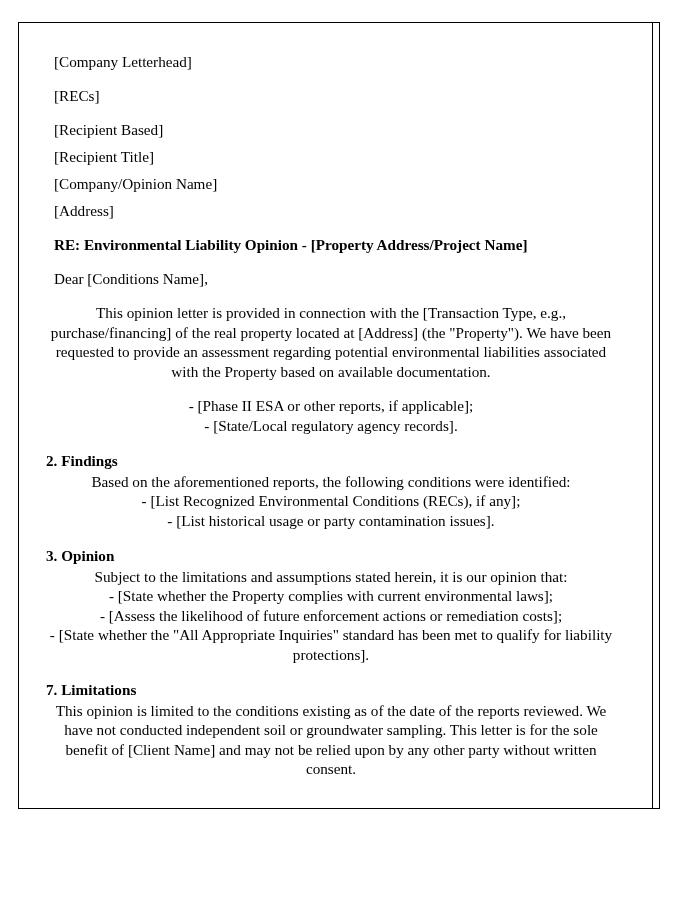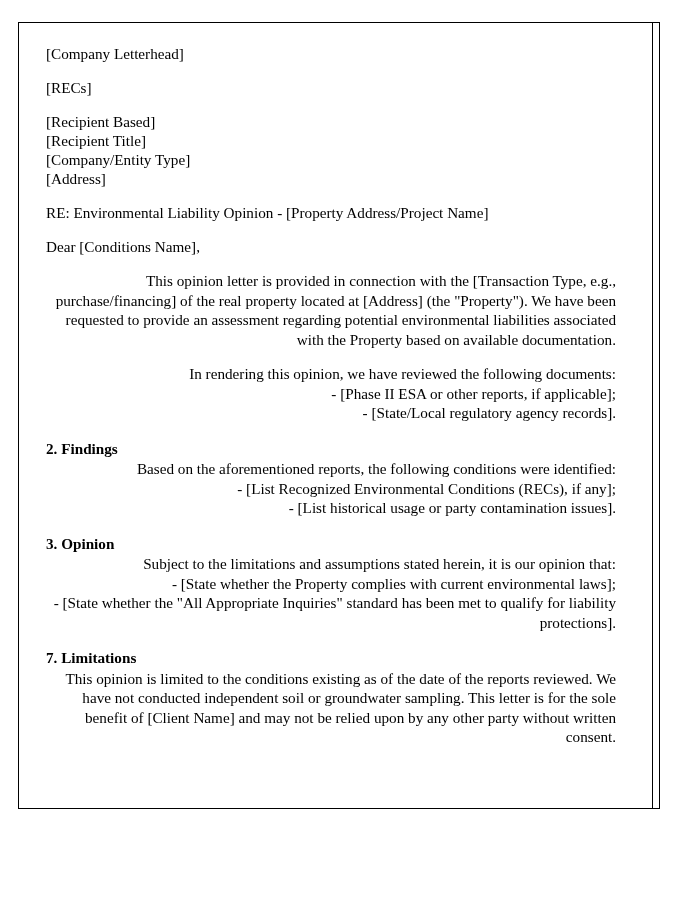--- a/index.html
+++ b/index.html
@@ -39,33 +39,33 @@
   }
   .content {
     position: absolute;
     left: 46px;
     top: 44px;
     width: 570px;
   }
   .line {
     font-size: 15.2px;
     line-height: 19px;
-    margin: 0;
+    margin: 8px;
   }
   .block {
     margin-bottom: 15px;
   }
   .bold {
-    font-weight: normal;
+    font-weight: bold;
   }
   .para {
     font-size: 15.2px;
     line-height: 19.5px;
     margin: 0;
-    text-align: right;
+    text-align: center;
   }
   .section {
     margin-bottom: 16px;
   }
   .section-heading {
     font-weight: bold;
     font-size: 15.2px;
     line-height: 19.5px;
     margin: 0 0 1px 0;
   }
@@ -83,53 +83,53 @@
       <p class="line">[Company Letterhead]</p>
     </div>
 
     <div class="block">
       <p class="line">[RECs]</p>
     </div>
 
     <div class="block">
       <p class="line">[Recipient Based]</p>
       <p class="line">[Recipient Title]</p>
-      <p class="line">[Company/Entity Type]</p>
+      <p class="line">[Company/Opinion Name]</p>
       <p class="line">[Address]</p>
     </div>
 
     <div class="block">
       <p class="line bold">RE: Environmental Liability Opinion - [Property Address/Project Name]</p>
     </div>
 
     <div class="block">
       <p class="line">Dear [Conditions Name],</p>
     </div>
 
     <div class="block">
       <p class="para">This opinion letter is provided in connection with the [Transaction Type, e.g., purchase/financing] of the real property located at [Address] (the "Property"). We have been requested to provide an assessment regarding potential environmental liabilities associated with the Property based on available documentation.</p>
     </div>
 
     <div class="section">
-      <p class="para">In rendering this opinion, we have reviewed the following documents:</p>
       <p class="para">- [Phase II ESA or other reports, if applicable];</p>
       <p class="para">- [State/Local regulatory agency records].</p>
     </div>
 
     <div class="section">
       <p class="section-heading">2. Findings</p>
       <p class="para">Based on the aforementioned reports, the following conditions were identified:</p>
       <p class="para">- [List Recognized Environmental Conditions (RECs), if any];</p>
       <p class="para">- [List historical usage or party contamination issues].</p>
     </div>
 
     <div class="section">
       <p class="section-heading">3. Opinion</p>
       <p class="para">Subject to the limitations and assumptions stated herein, it is our opinion that:</p>
       <p class="para">- [State whether the Property complies with current environmental laws];</p>
+      <p class="para">- [Assess the likelihood of future enforcement actions or remediation costs];</p>
       <p class="para">- [State whether the "All Appropriate Inquiries" standard has been met to qualify for liability protections].</p>
     </div>
 
     <div class="section">
       <p class="section-heading">7. Limitations</p>
       <p class="para">This opinion is limited to the conditions existing as of the date of the reports reviewed. We have not conducted independent soil or groundwater sampling. This letter is for the sole benefit of [Client Name] and may not be relied upon by any other party without written consent.</p>
     </div>
 
   </div>
 </div>

